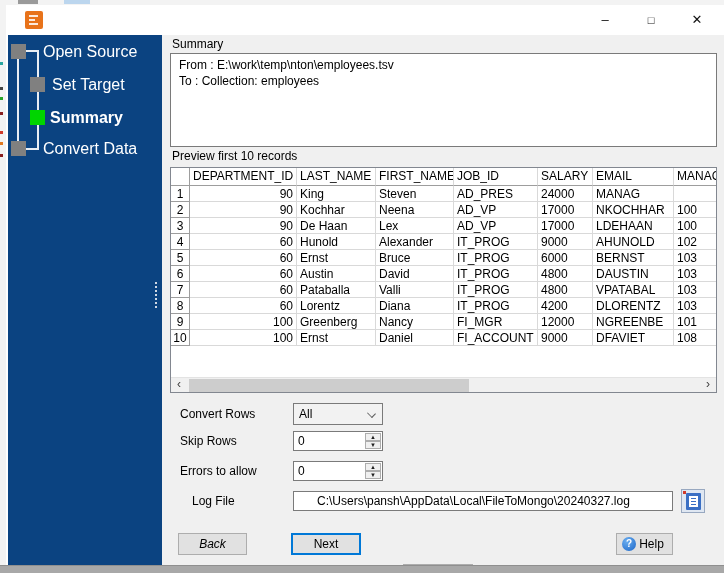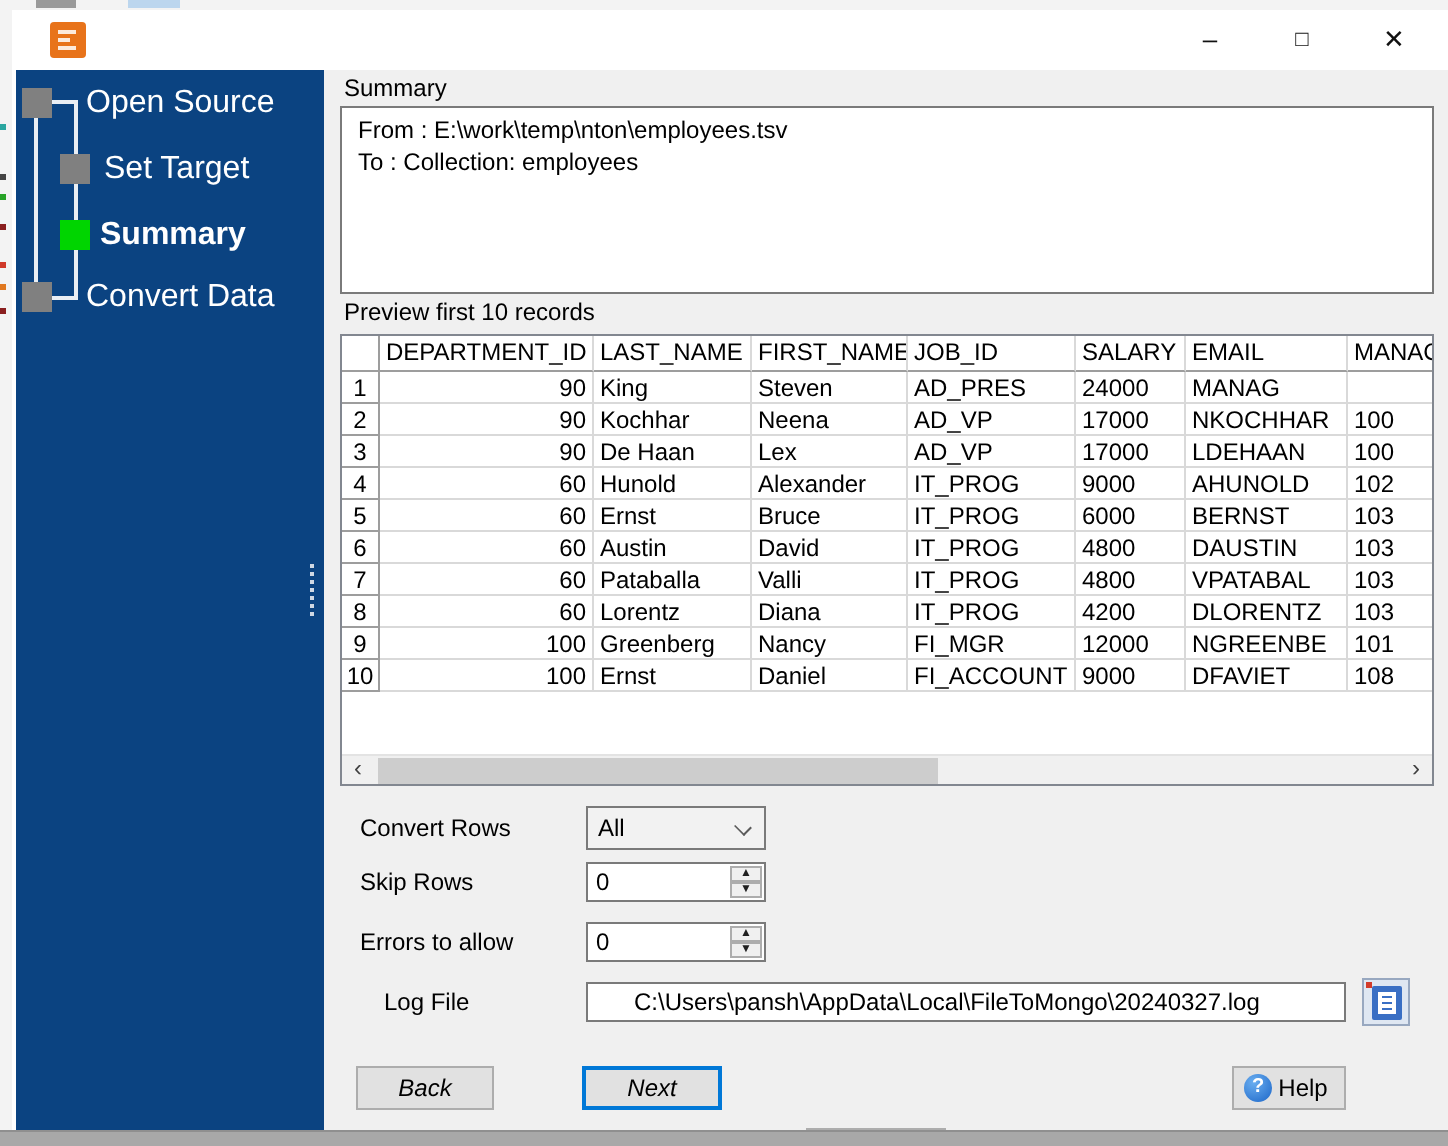--- a/index.html
+++ b/index.html
@@ -76,21 +76,21 @@
   .browse .doc { position:absolute; left:4px; top:3px; width:15px; height:17px; background:#3a6fc4; border-radius:1px; }
   .browse .doc .page { position:absolute; left:3px; top:3px; width:9px; height:11px; background:#fff; }
   .browse .doc .page i { position:absolute; left:2px; height:1px; width:5px; background:#3a6fc4; }
   .browse .doc .page i.a{top:2px;} .browse .doc .page i.b{top:5px;} .browse .doc .page i.c{top:8px;}
   .browse .dot { position:absolute; left:1px; top:1px; width:3px; height:3px; background:#d23b2a; }
 
   
   .btn { position:absolute; top:498px; height:22px; background:#e1e1e1; border:1px solid #adadad;
          text-align:center; line-height:20px; font-size:12px; cursor:default; }
   .btn.back { left:16px; width:69px;font-style:italic; }
-  .btn.next { left:129px; width:70px; border:2px solid #0078d7; line-height:18px;font-style:italic; }
+  .btn.next { left:129px; width:70px; border:2px solid #0078d7; line-height:18px; }
   .btn.cancel { left:241px; width:70px;margin-top:31px; }
   .btn.help { left:454px; width:57px; padding-left:14px; }
   .help-ic { position:absolute; left:5px; top:3px; width:14px; height:14px; border-radius:50%;
              background:radial-gradient(circle at 35% 30%, #6aaef0, #1c66c8); color:#fff; font-size:10px;
              font-weight:bold; line-height:14px; text-align:center; }
 
   .bottom-strip { position:absolute; left:0; top:565px; width:724px; height:8px;
                   background:#a8a8a8; border-top:1px solid #8f8f8f; }
 </style>
 </head>

